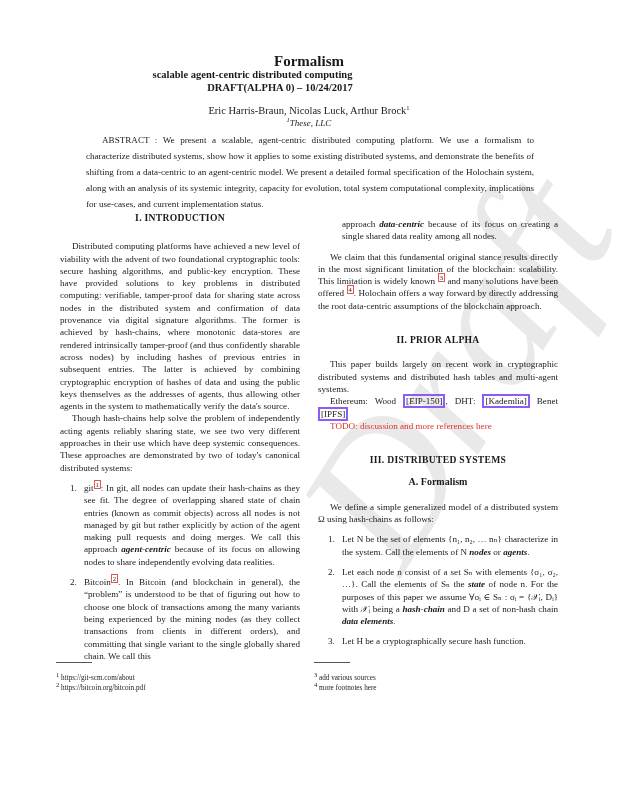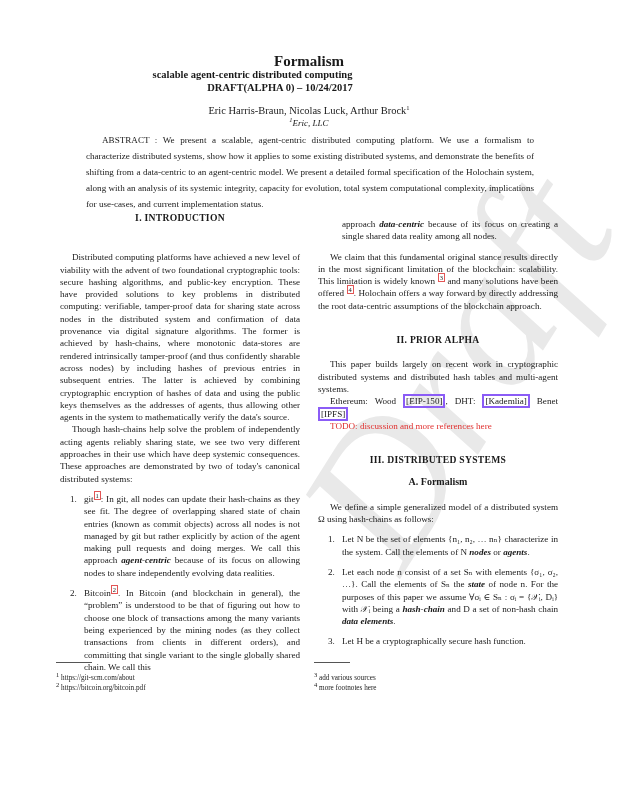--- a/index.html
+++ b/index.html
@@ -38,27 +38,27 @@
 
   <div class="watermark">Draft</div>
 
   <div class="title fg">Formalism</div>
   <div class="subtitle fg">scalable agent-centric distributed computing</div>
   <div class="draft fg">DRAFT(ALPHA 0) – 10/24/2017</div>
   <div class="authors fg">
     <span>Eric Harris-Braun, Nicolas Luck, Arthur Brock</span><sup>1</sup>
   </div>
   <div class="affil fg">
-    <sup>1</sup><span>Eric, LLC</span>
+    <sup>1</sup><span>These, LLC</span>
   </div>
 
   <div class="abstract fg">ABSTRACT : We present a scalable, agent-centric distributed computing platform. We use a formalism to characterize distributed systems, show how it applies to some existing distributed systems, and demonstrate the benefits of shifting from a data-centric to an agent-centric model. We present a detailed formal specification of the Holochain system, along with an analysis of its systemic integrity, capacity for evolution, total system computational complexity, implications for use-cases, and current implementation status.</div>
 
   <div class="col col-left fg">
-    <div class="sec" style="margin-bottom:27px;">I.   INTRODUCTION</div>
+    <div class="sec" style="margin-bottom:16px;">I.   INTRODUCTION</div>
     <p>Distributed computing platforms have achieved a new level of viability with the advent of two foundational cryptographic tools: secure hashing algorithms, and public-key encryption. These have provided solutions to key problems in distributed computing: verifiable, tamper-proof data for sharing state across nodes in the distributed system and confirmation of data provenance via digital signature algorithms. The former is achieved by hash-chains, where monotonic data-stores are rendered intrinsically tamper-proof (and thus confidently sharable across nodes) by including hashes of previous entries in subsequent entries. The latter is achieved by combining cryptographic encryption of hashes of data and using the public keys themselves as the addresses of agents, thus allowing other agents in the system to mathematically verify the data's source.</p>
     <p>Though hash-chains help solve the problem of independently acting agents reliably sharing state, we see two very different approaches in their use which have deep systemic consequences. These approaches are demonstrated by two of today's canonical distributed systems:</p>
     <ol class="list" style="margin-top:8px;">
       <li style="margin-bottom:8px;">
         <span class="num">1.</span>
         <span>git</span><sup class="ref-red">1</sup><span>: In git, all nodes can update their hash-chains as they see fit. The degree of overlapping shared state of chain entries (known as commit objects) across all nodes is not managed by git but rather explicitly by action of the agent making pull requests and doing merges. We call this approach </span><span class="bi">agent-centric</span><span> because of its focus on allowing nodes to share independently evolving data realities.</span>
       </li>
       <li>
         <span class="num">2.</span>
         <span>Bitcoin</span><sup class="ref-red">2</sup><span>. In Bitcoin (and blockchain in general), the “problem” is understood to be that of figuring out how to choose one block of transactions among the many variants being experienced by the mining nodes (as they collect transactions from clients in different orders), and committing that single variant to the single globally shared chain. We call this</span>

